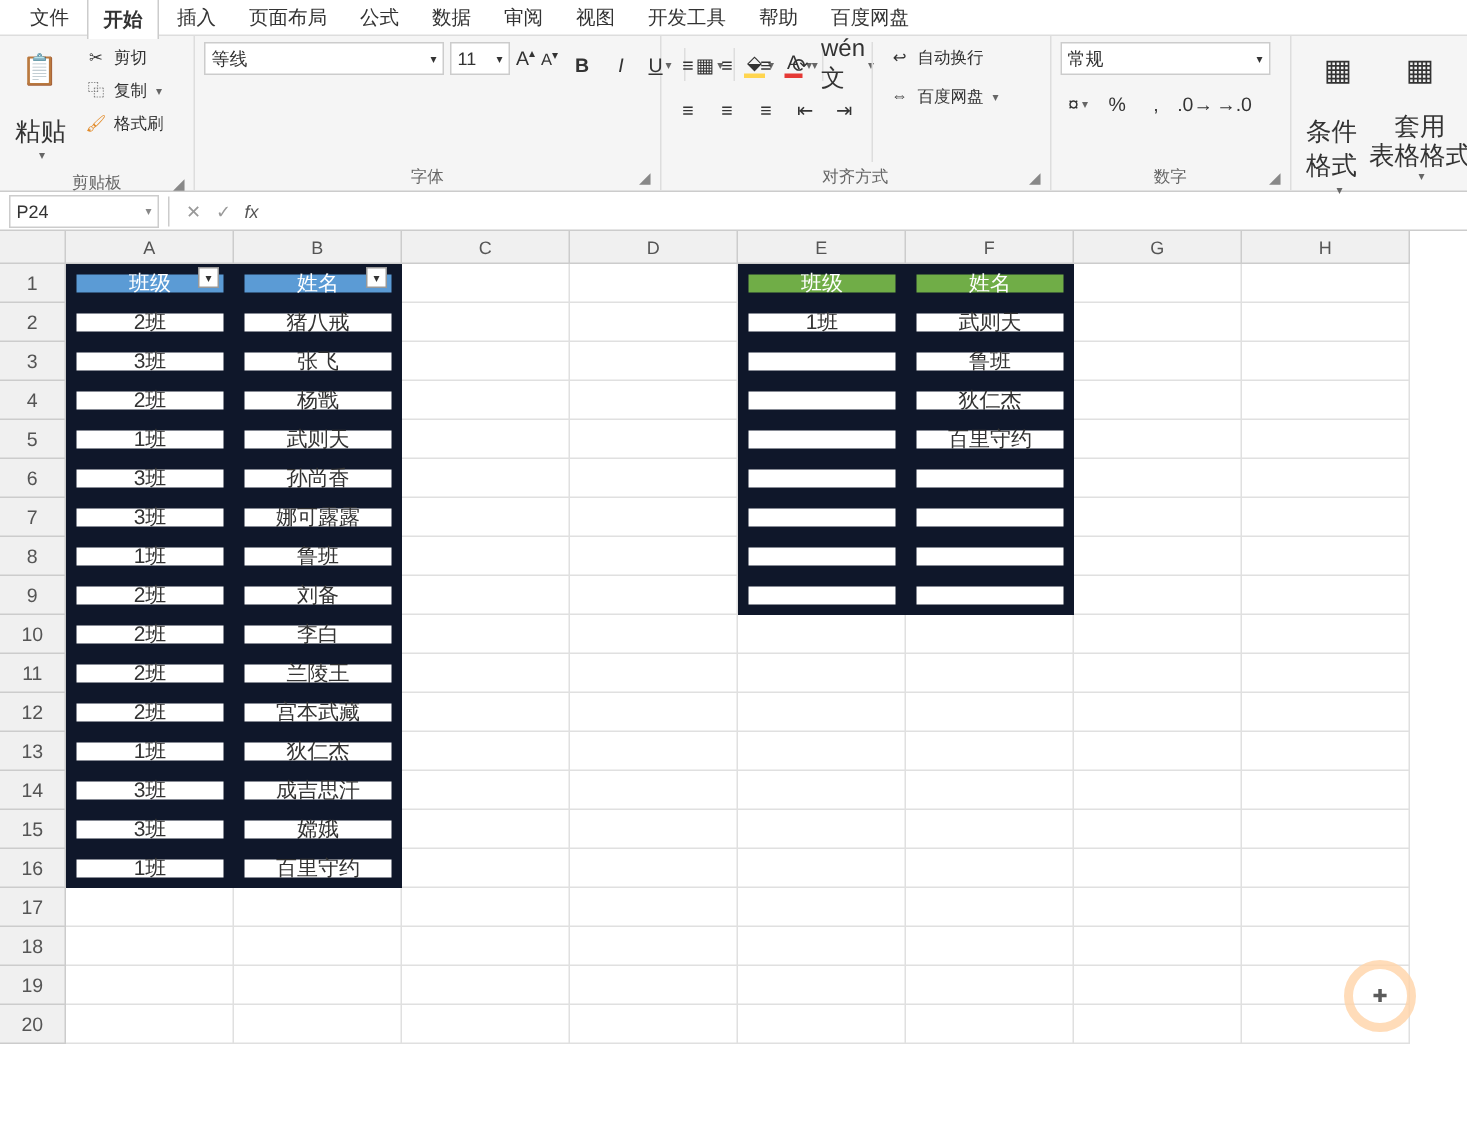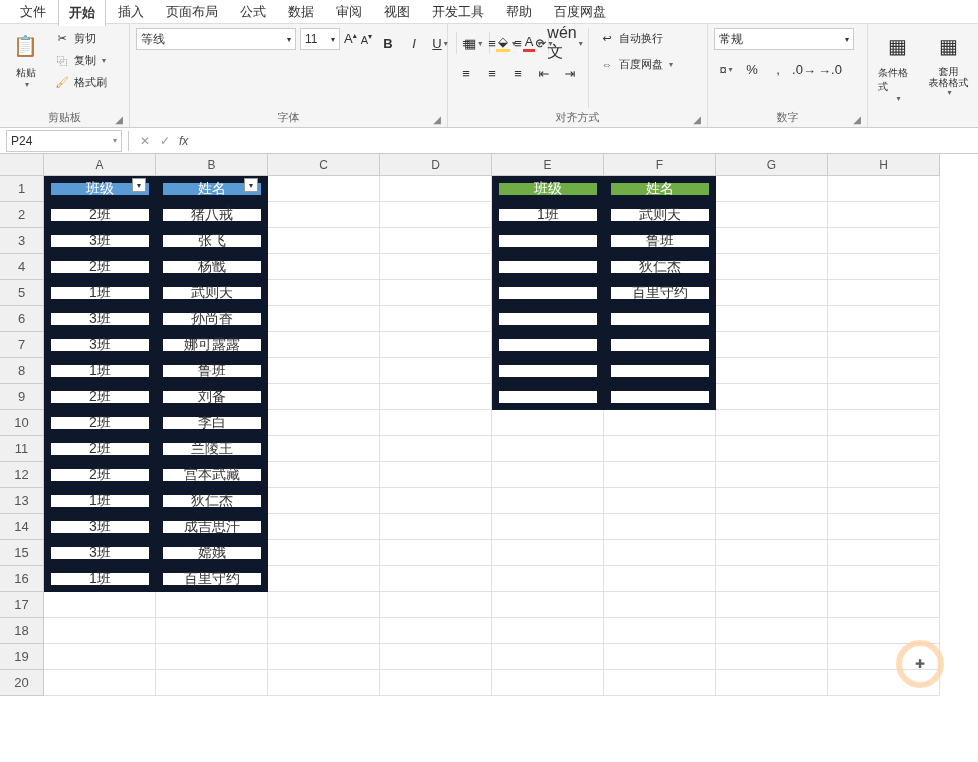--- a/index.html
+++ b/index.html
@@ -11,36 +11,36 @@
 .menubar .item.active { background: #fff; font-weight: bold; border: 1px solid #ccc; border-bottom: none; position: relative; top: 1px; }
 
 
 .ribbon { display: flex; background: #f5f5f5; border-bottom: 1px solid #ccc; height: 104px; }
 .ribbon-group { display: flex; flex-direction: column; border-right: 1px solid #ddd; padding: 4px 6px 0 6px; }
 .ribbon-group-body { display: flex; flex: 1; align-items: flex-start; gap: 4px; }
 .ribbon-group-label { text-align: center; font-size: 11px; color: #666; padding: 2px 0; position: relative; }
 .ribbon-group-label .launcher { position: absolute; right: 0; bottom: 2px; font-size: 10px; color: #888; }
 .big-btn { display: flex; flex-direction: column; align-items: center; justify-content: center; padding: 4px; cursor: pointer; min-width: 40px; }
 .big-btn .ic { width: 28px; height: 28px; display: flex; align-items: center; justify-content: center; font-size: 20px; }
-.big-btn .lbl { font-size: 10px; margin-top: 6px; }
+.big-btn .lbl { font-size: 17px; margin-top: 16px; }
 .mini-col { display: flex; flex-direction: column; gap: 2px; }
 .mini-btn { display: flex; align-items: center; gap: 4px; padding: 2px 4px; cursor: pointer; font-size: 11px; height: 20px; }
 .mini-btn .ic { width: 16px; height: 16px; display:flex; align-items:center; justify-content:center; }
 .dd::after { content: "▾"; font-size: 8px; margin-left: 2px; color: #666; }
 .font-row { display: flex; align-items: center; gap: 4px; }
 .font-name { width: 160px; height: 22px; border: 1px solid #ccc; background: #fff; font-size: 12px; padding: 0 4px; display:flex; align-items:center; justify-content:space-between; }
 .font-size { width: 40px; height: 22px; border: 1px solid #ccc; background: #fff; font-size: 12px; padding: 0 4px; display:flex; align-items:center; justify-content:space-between; }
 .icon-row { display: flex; gap: 2px; margin-top: 4px; }
 .icon-row .ib { width: 24px; height: 22px; display: flex; align-items: center; justify-content: center; cursor: pointer; font-size: 13px; border:1px solid transparent; }
 .sep-v { width:1px; background:#ddd; margin:0 2px; align-self:stretch; }
 .combo { height: 22px; border: 1px solid #ccc; background: #fff; display:flex; align-items:center; justify-content:space-between; padding:0 4px; font-size:12px; }
 
 
 .formula-bar { display: flex; align-items: center; height: 26px; border-bottom: 1px solid #ccc; background: #fff; }
-.name-box { width: 116px; height: 22px; border: 1px solid #ccc; margin-left: 6px; display:flex; align-items:center; padding:0 4px; font-size:12px; justify-content:space-between; }
+.name-box { width: 100px; height: 22px; border: 1px solid #ccc; margin-left: 6px; display:flex; align-items:center; padding:0 4px; font-size:12px; justify-content:space-between; }
 .fb-sep { width:1px; height:20px; background:#ccc; margin:0 6px; }
 .fb-btn { width: 20px; height: 20px; display:flex; align-items:center; justify-content:center; color:#999; cursor:pointer; font-size:12px; }
 .fx { font-style: italic; font-size: 12px; color: #555; margin: 0 4px; text-align: right; }
 .formula-input { flex:1; height:22px; border:none; outline:none; padding:0 4px; font-size:12px; }
 
 
 .grid-wrap { position: relative; overflow: hidden; }
 .grid { display: grid; grid-template-columns: 44px repeat(8, 112px); }
 .corner { background:#f0f0f0; border-right:1px solid #ccc; border-bottom:1px solid #ccc; height:22px; }
 .col-h { background:#f0f0f0; border-right:1px solid #ccc; border-bottom:1px solid #ccc; height:22px; display:flex; align-items:center; justify-content:center; font-size:12px; color:#555; }

